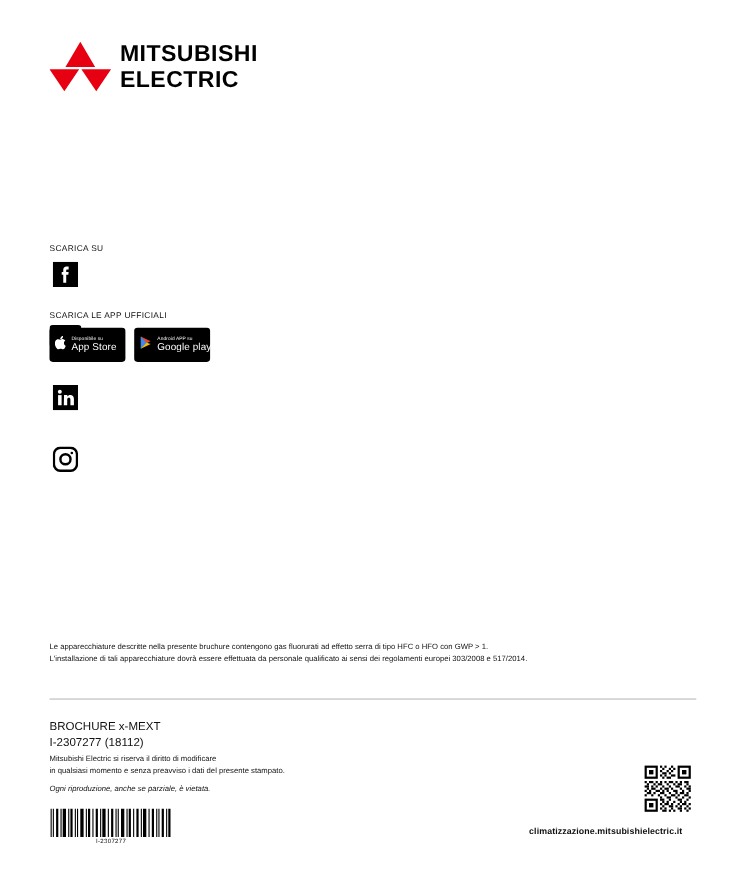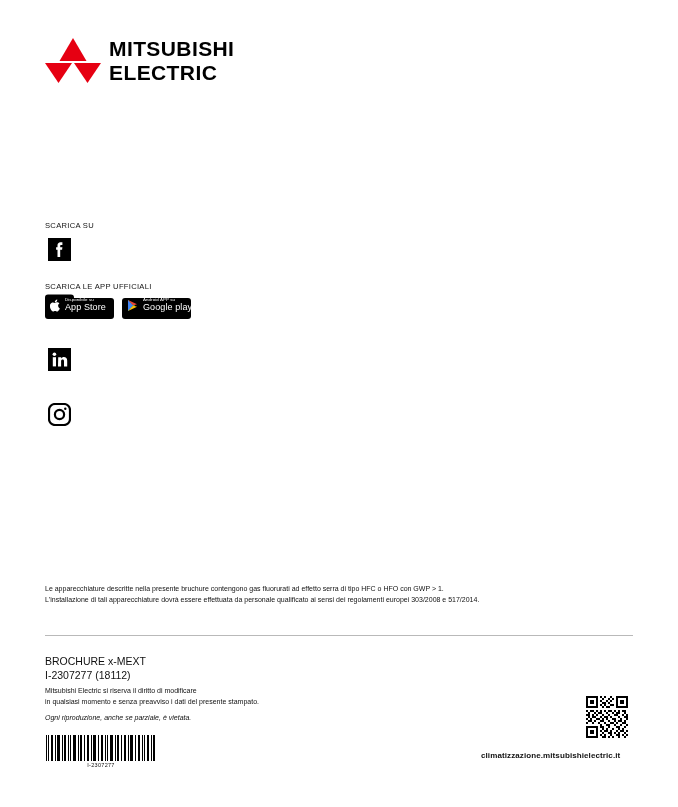--- a/index.html
+++ b/index.html
@@ -104,24 +104,25 @@
   }
   .badges {
     position: absolute;
     left: 45px;
     top: 298px;
     display: flex;
     gap: 8px;
   }
   .badge {
     width: 69px;
-    height: 21px;
+    height: 31px;
     background: #000;
     border-radius: 3px;
     display: flex;
+    align-items: center;
     padding: 0 5px;
     box-sizing: border-box;
     color: #fff;
   }
   .badge .bicon { flex: 0 0 auto; margin-right: 4px; }
   .badge .btxt { line-height: 1.05; }
   .badge .btxt .small {
     font-size: 4.4px;
     display: block;
     letter-spacing: 0.1px;

